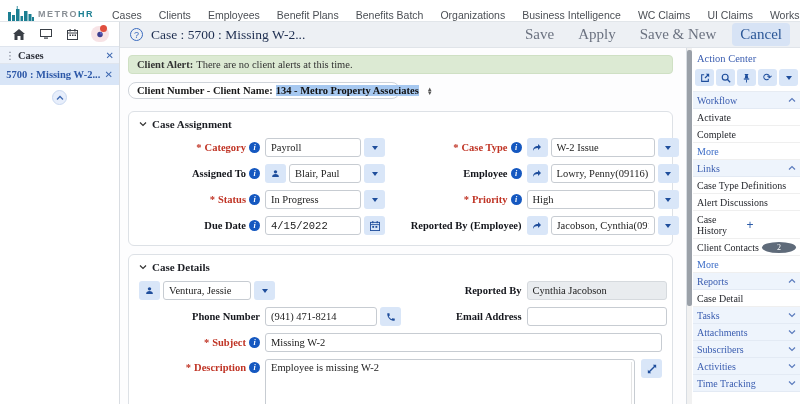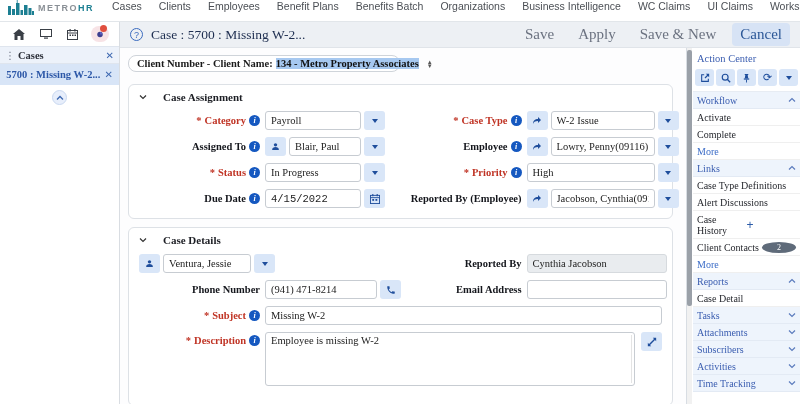--- a/index.html
+++ b/index.html
@@ -1,20 +1,20 @@
 <!DOCTYPE html>
 <html><head>
 <meta charset="utf-8">
 <style>
   * { margin:0; padding:0; box-sizing:border-box; }
   html,body { width:800px; height:404px; overflow:hidden; background:#fff;
     font-family:"Liberation Serif", serif; font-size:11px; color:#222; }
 
   
-  .topnav { height:22px; display:flex; align-items:flex-start; background:#fff;
+  .topnav { height:22px; display:flex; align-items:flex-end; background:#fff;
     border-bottom:1px solid #e2e6ea; padding:0 8px; font-family:"Liberation Sans", sans-serif; }
   .brand { display:flex; align-items:center; gap:4px; margin-right:18px; }
   .brand-text { font-size:9px; letter-spacing:1.5px; color:#8a9096; font-weight:bold; }
   .brand-text b { color:#1c7f92; }
   .navitems { display:flex; gap:17px; flex:1; }
   .navitem { font-size:10.5px; color:#4b4f55; cursor:pointer; white-space:nowrap; }
 
   .app { display:flex; height:382px; }
 
   
@@ -57,21 +57,21 @@
   
   .client-box { width:272px; background:#fff; border:1px solid #cfd4da; border-radius:8px;
     padding:2px 8px; display:flex; align-items:center; margin-bottom:12px; }
   .client-label { font-weight:bold; font-size:10.5px; color:#1a1a1a; white-space:nowrap; margin-right:3px; }
   .client-val { font-weight:bold; font-size:10.5px; background:#a6c8f0; color:#111; white-space:nowrap; }
   .spinner { margin-left:auto; display:flex; flex-direction:column; line-height:4px; color:#555;
     font-size:6px; cursor:pointer; padding-left:8px; }
 
   
   .card { background:#fff; border:1px solid #dde1e6; border-radius:6px; padding:6px 10px 10px 10px; margin-bottom:8px; }
-  .card-title { font-weight:bold; font-size:11px; color:#1c1e24; margin-bottom:8px; display:flex; align-items:center; gap:16px; cursor:pointer; }
+  .card-title { font-weight:bold; font-size:11px; color:#1c1e24; margin-bottom:8px; display:flex; align-items:center; gap:5px; cursor:pointer; }
   .chev { width:8px; height:8px; flex:0 0 auto; }
 
   .frow { display:flex; margin-bottom:7px; }
   .fhalf { width:50%; display:flex; align-items:center; }
   .ffull { width:100%; display:flex; align-items:flex-start; }
   .flabel { flex:0 0 126px; text-align:right; font-weight:bold; font-size:10.5px; color:#14161c;
     padding-right:5px; display:flex; align-items:center; justify-content:flex-end; gap:3px; white-space:nowrap; }
   .flabel.req { color:#c03425; }
   .req-star { color:#c03425; }
   .info-i { width:11px; height:11px; background:#1558c0; color:#fff; border-radius:50%;
@@ -202,20 +202,23 @@
       <button class="hbtn">Save</button>
       <button class="hbtn">Apply</button>
       <button class="hbtn">Save &amp; New</button>
       <button class="hbtn primary">Cancel</button>
     </div>
 
     <div class="mainrow">
 
       <div class="content">
 
+        <div class="alert">
+          <b>Client Alert:</b><span>There are no client alerts at this time.</span>
+        </div>
 
         <div class="client-box">
           <span class="client-label">Client Number - Client Name:</span>
           <span class="client-val">134 - Metro Property Associates</span>
           <span class="spinner">
               <span>▲</span>
               <span>▼</span>
             </span>
         </div>
 

